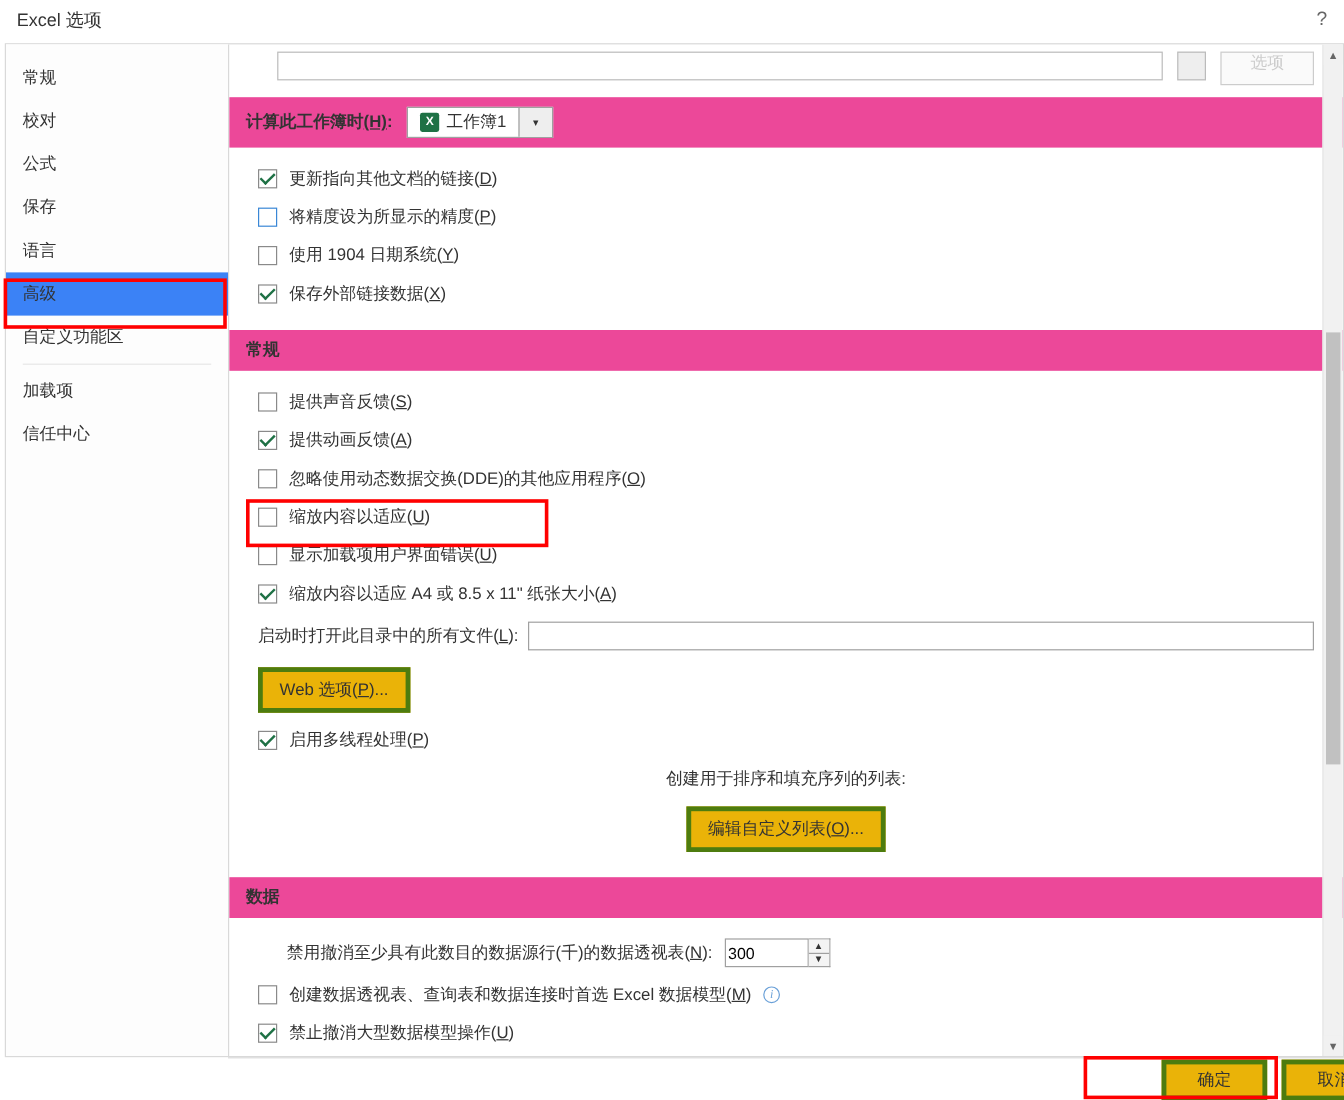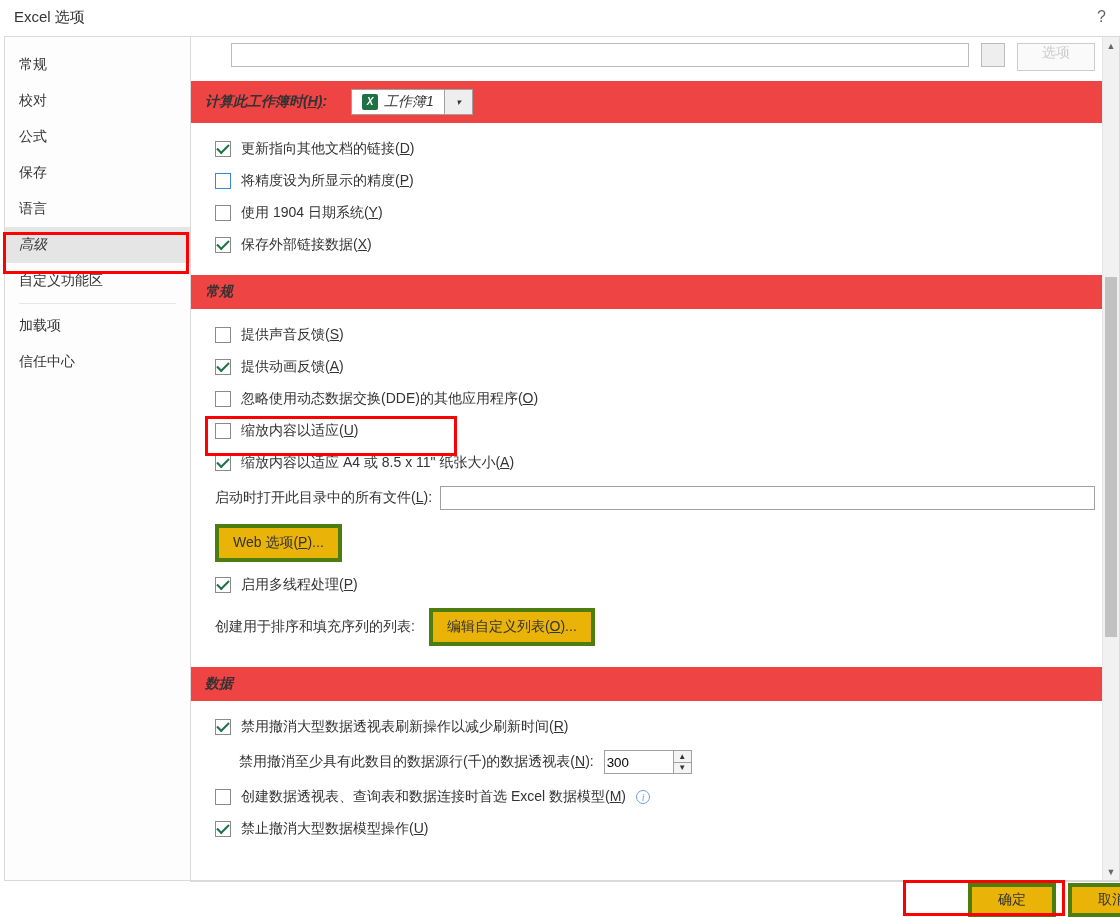--- a/index.html
+++ b/index.html
@@ -7,32 +7,32 @@
   .window { width: 1120px; height: 917px; position: relative; overflow: hidden; }
 
   .titlebar { display: flex; align-items: flex-start; padding: 8px 14px 6px; font-size: 15px; gap: 42px; }
   .titlebar .spacer { flex: 1; }
   .help-icon { font-size: 16px; color: #666; cursor: pointer; }
 
   .body-area { display: flex; position: absolute; top: 36px; left: 4px; right: 0; bottom: 36px; border: 1px solid #d9d9d9; }
 
   .sidebar { width: 186px; border-right: 1px solid #d9d9d9; background: #fdfdfd; padding: 10px 0; }
   .sidebar-item { padding: 9px 14px; cursor: pointer; }
-  .sidebar-item.selected { background: #e5e5e5; font-style: italic; }
+  .sidebar-item.selected { background: #3b82f6; }
   .sidebar-sep { height: 1px; background: #e6e6e6; margin: 4px 14px; }
 
   .main { flex: 1; overflow: hidden; position: relative; }
   .main-inner { padding: 0 0 0 0; }
 
   .cutoff-row { display: flex; gap: 12px; padding: 6px 24px 10px 24px; border-bottom: none; }
   .cutoff-input { flex: 1; height: 24px; border: 1px solid #bbb; background: #fff; }
   .cutoff-btn-sq { width: 24px; height: 24px; border: 1px solid #bbb; background: #eee; }
   .cutoff-btn { height: 28px; padding: 0 24px; border: 1px solid #ccc; background: #fafafa; color: #ccc; }
 
-  .section-head { background: #ef4444; padding: 8px 14px; font-size: 14px; color: #333; display: flex; align-items: center; gap: 24px; font-style: italic; }
+  .section-head { background: #ec4899; padding: 8px 14px; font-size: 14px; color: #333; display: flex; align-items: center; gap: 12px; }
   .section-head .wb-combo { display: inline-flex; align-items: center; border: 1px solid #a0a0a0; background: #fff; height: 26px; }
   .wb-combo .wb-val { padding: 0 10px; display: inline-flex; align-items: center; gap: 6px; height: 100%; }
   .wb-combo .wb-drop { width: 28px; height: 100%; border-left: 1px solid #a0a0a0; background: #eee; display: flex; align-items: center; justify-content: center; }
   .wb-icon { display:inline-block; width:16px; height:16px; background:#1e7145; color:#fff; font-size:10px; font-weight:bold; text-align:center; line-height:16px; border-radius:2px; }
 
   .opts { padding: 10px 24px 14px 24px; }
   .opt-row { display: flex; align-items: center; gap: 10px; padding: 7px 0; }
   .opt-row.indent { padding-left: 24px; }
   .u { text-decoration: underline; }
 
@@ -150,53 +150,53 @@
             </div>
           <div class="opt-row">
               <span class="chk"></span>
               <span><span>忽略使用动态数据交换(DDE)的其他应用程序(</span><span class="u">O</span><span>)</span></span>
             </div>
           <div class="opt-row">
               <span class="chk"></span>
               <span><span>缩放内容以适应(</span><span class="u">U</span><span>)</span></span>
             </div>
           <div class="opt-row">
+              <span class="chk"></span>
+              <span><span>显示加载项用户界面错误(</span><span class="u">U</span><span>)</span></span>
+            </div>
+          <div class="opt-row">
               <span class="chk checked"></span>
               <span><span>缩放内容以适应 A4 或 8.5 x 11" 纸张大小(</span><span class="u">A</span><span>)</span></span>
             </div>
 
           <div class="opt-row" style="gap:8px;">
             <span><span>启动时打开此目录中的所有文件(</span><span class="u">L</span><span>):</span></span>
             <input class="txt-input" value="" style="">
           </div>
 
           <div class="opt-row">
             <span class="btn"><span>Web 选项(</span><span class="u">P</span><span>)...</span></span>
           </div>
 
           <div class="opt-row">
               <span class="chk checked"></span>
               <span><span>启用多线程处理(</span><span class="u">P</span><span>)</span></span>
             </div>
 
-          <div class="opt-row" style="gap:14px;">
+          <div class="opt-row" style="gap:14px;flex-direction:column;">
             <span>创建用于排序和填充序列的列表:</span>
             <span class="btn"><span>编辑自定义列表(</span><span class="u">O</span><span>)...</span></span>
           </div>
         </div>
 
         <div class="section-head">
           <b><span>数据</span></b>
         </div>
 
         <div class="opts">
-          <div class="opt-row">
-              <span class="chk checked"></span>
-              <span><span>禁用撤消大型数据透视表刷新操作以减少刷新时间(</span><span class="u">R</span><span>)</span></span>
-            </div>
 
           <div class="opt-row indent" style="">
             <span><span>禁用撤消至少具有此数目的数据源行(千)的数据透视表(</span><span class="u">N</span><span>):</span></span>
             <span class="spinner-wrap">
               <input class="txt-input short" value="300" style="">
               <span class="spinner">
                 <div>▲</div>
                 <div>▼</div>
               </span>
             </span>

